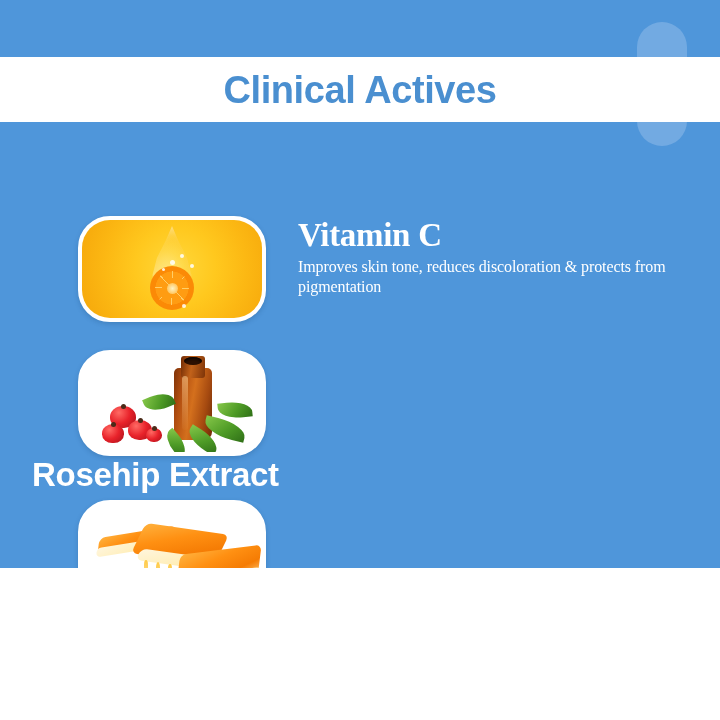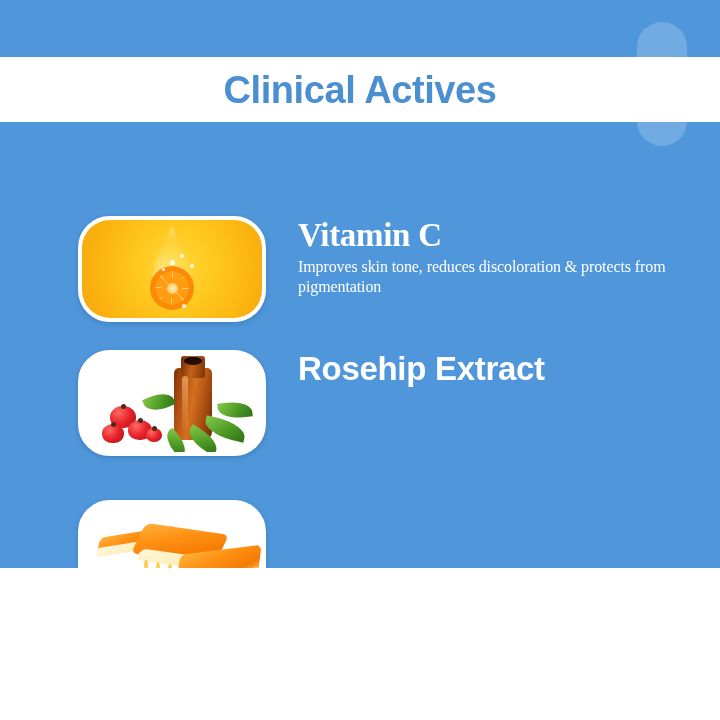--- a/index.html
+++ b/index.html
@@ -60,21 +60,21 @@
     color:#4a8fd0;
     letter-spacing:-0.4px;
     line-height:1;
   }
 
   
   .rows { position:absolute; left:0; top:0; width:720px; height:720px; z-index:4; }
 
   .row { position:absolute; left:0; width:720px; display:flex; }
   .row-1 { top:216px;font-family:Liberation Serif, serif; }
-  .row-2 { top:350px; }
+  .row-2 { top:350px;flex-direction:column; }
   .row-3 { top:500px; }
 
   .thumb {
     position:relative;
     margin-left:78px;
     width:188px; height:106px;
     border-radius:32px;
     border:4px solid #ffffff;
     overflow:hidden;
     flex:0 0 auto;

